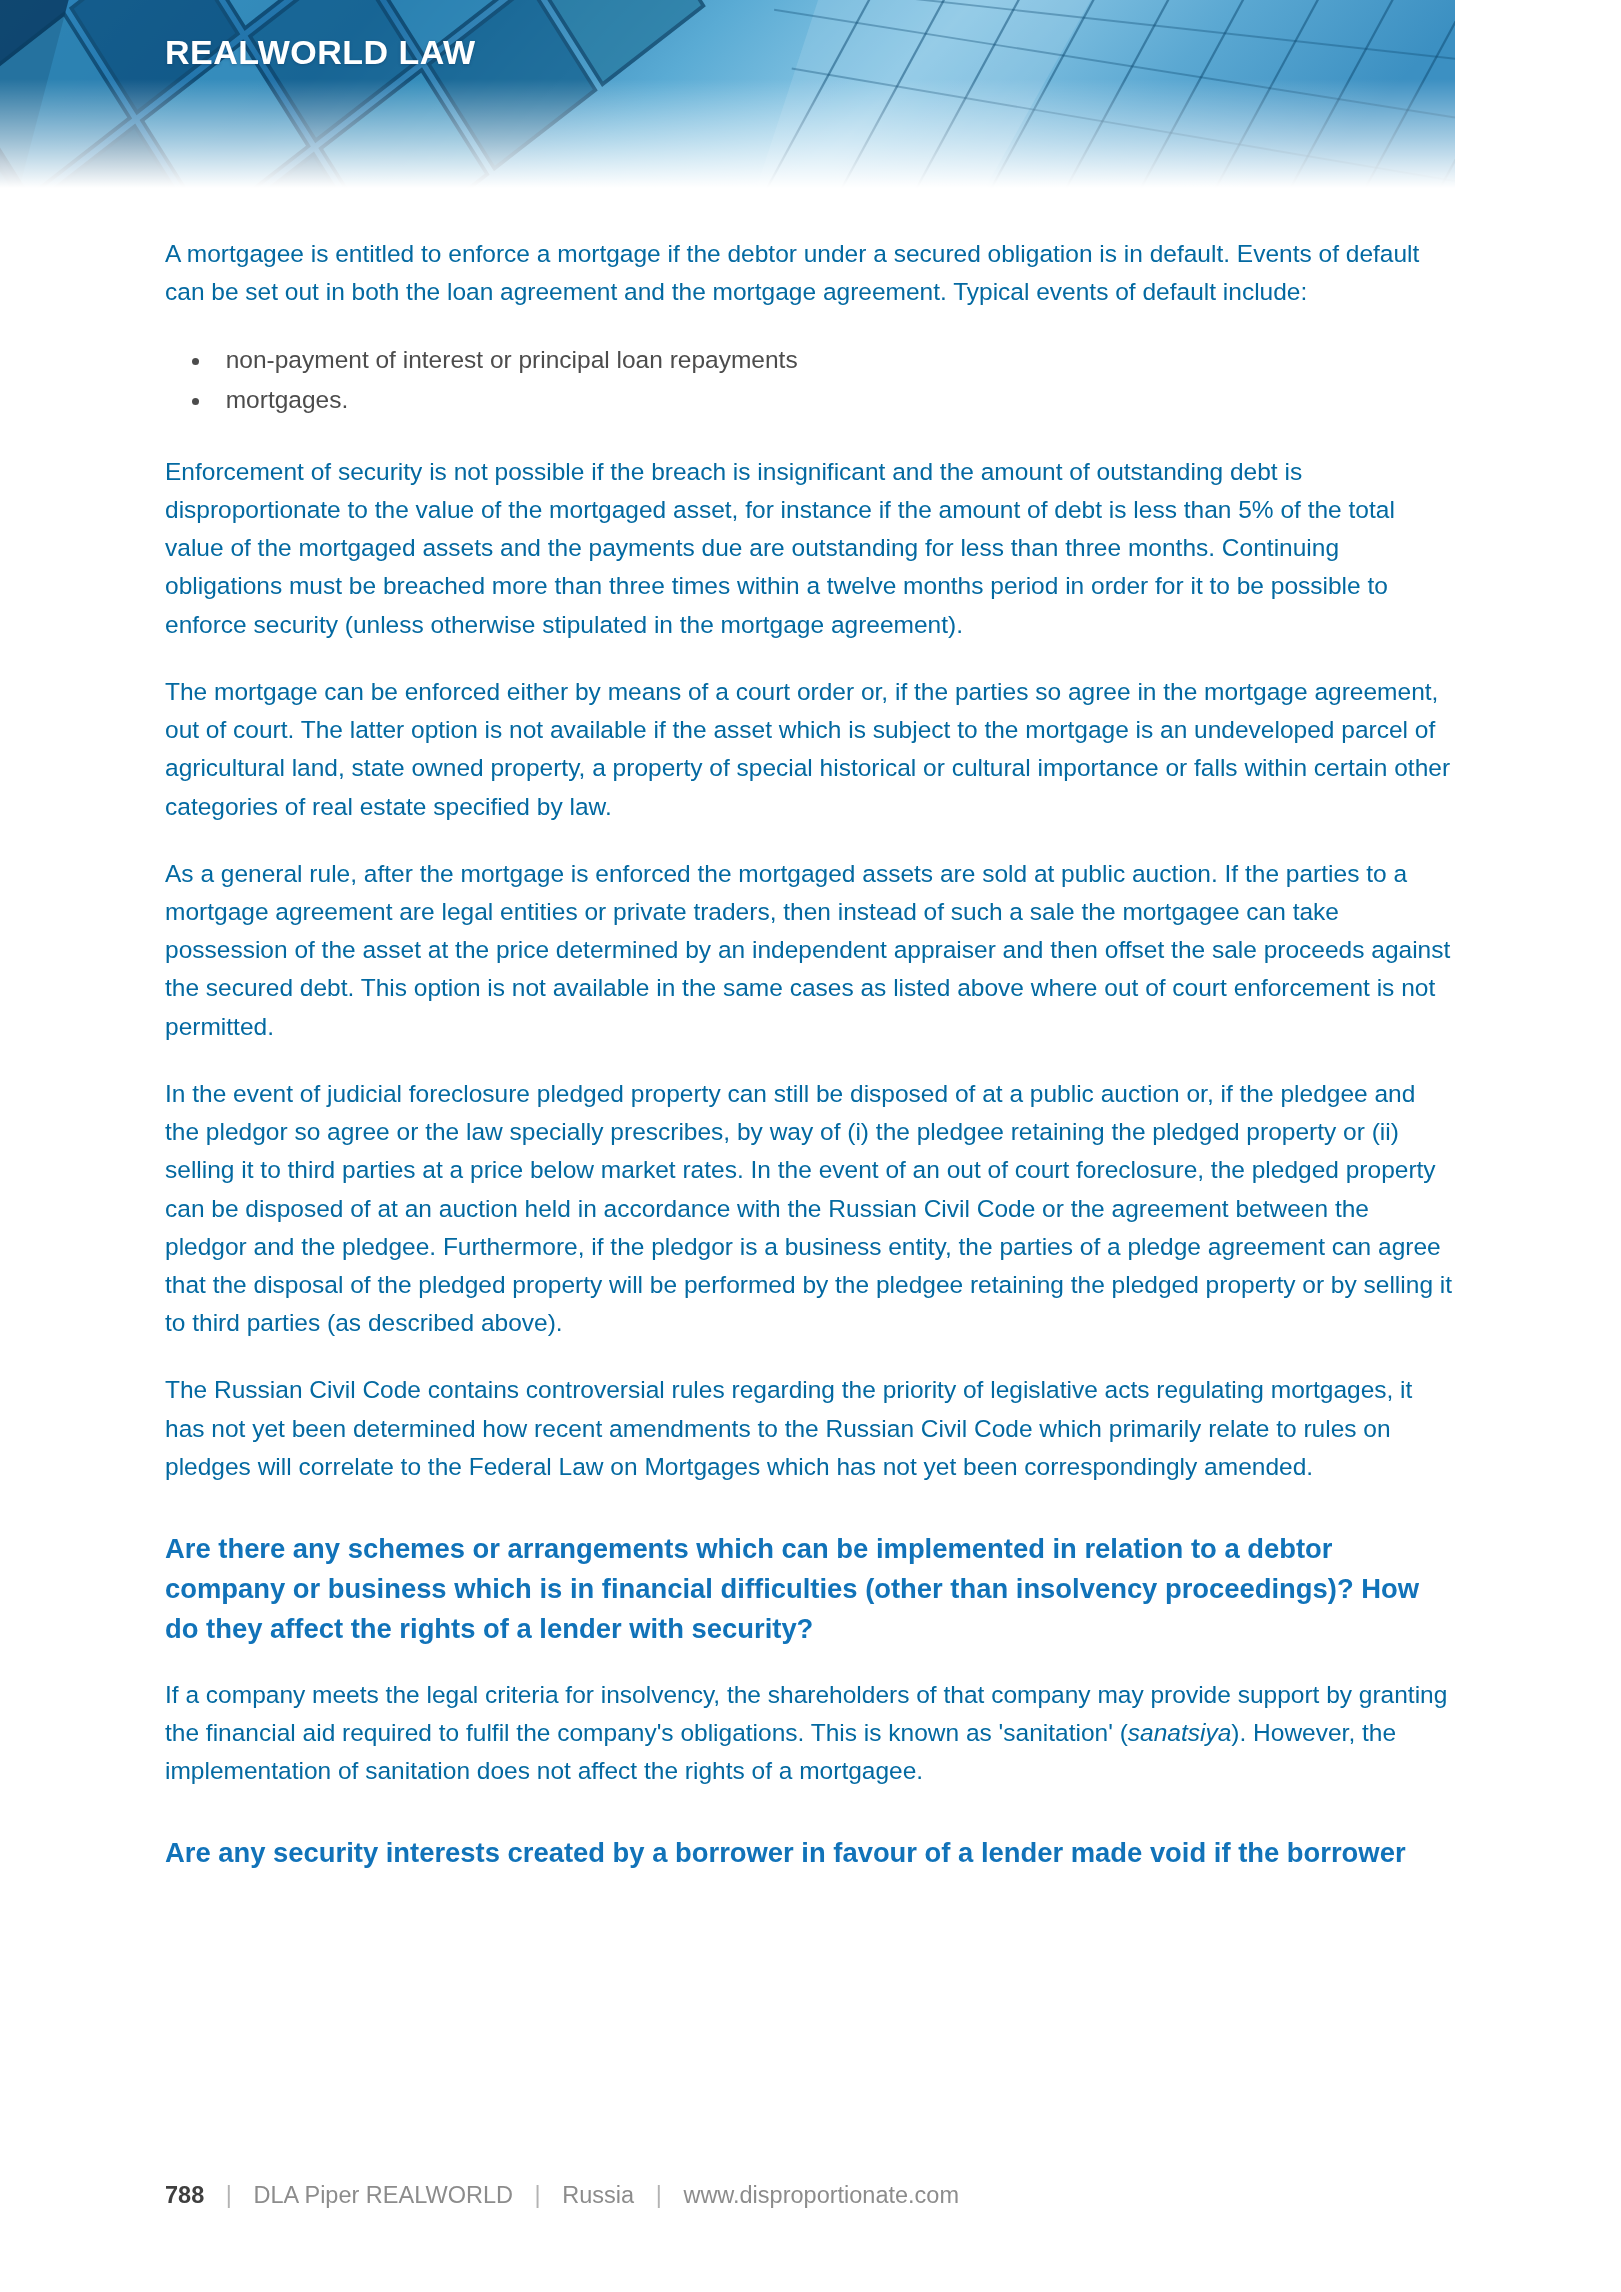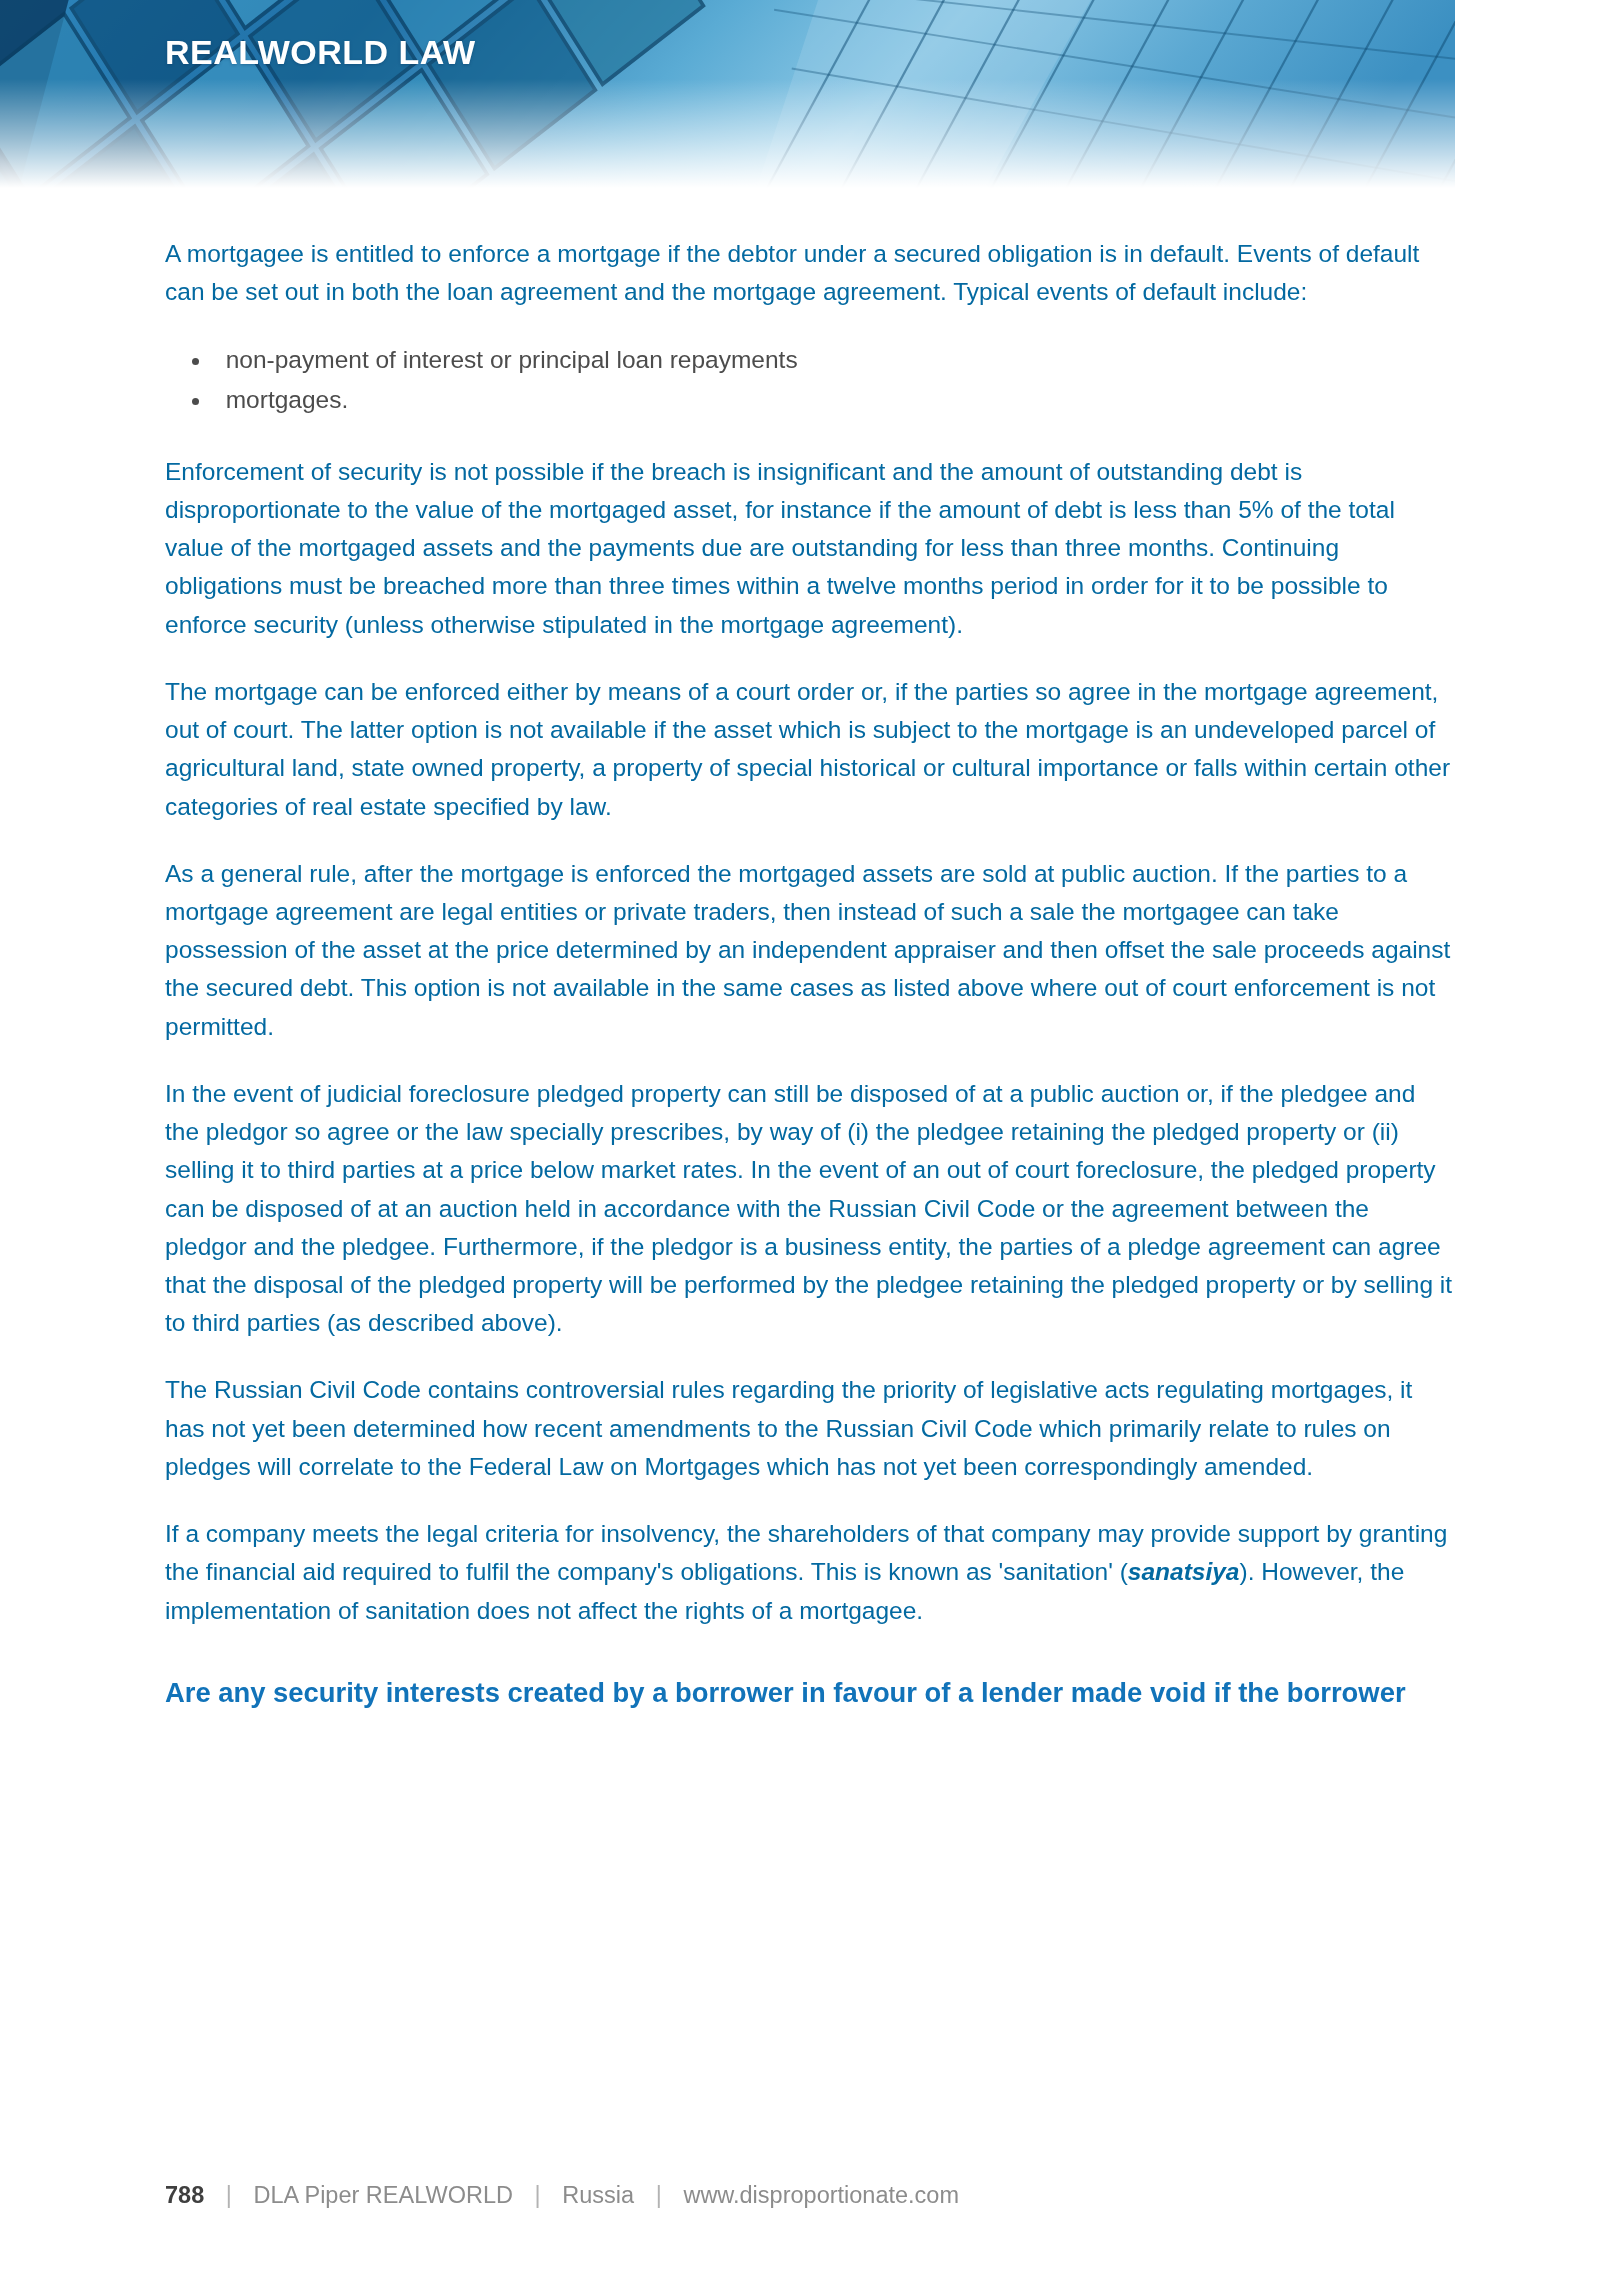--- a/index.html
+++ b/index.html
@@ -71,21 +71,20 @@
     font-size: 24.5px;
     line-height: 1.62;
     padding-left: 13.7px;
   }
   .content li::marker {
     color: #4c4c4c;
     font-size: 21.6px;
   }
   .content em {
     font-style: italic;
-    font-weight: bold;
   }
   .last-question {
     margin-bottom: 0;
   }
   
   .footer {
     position: absolute;
     left: 165px;
     right: 180px;
     bottom: 84px;
@@ -186,20 +185,21 @@
       <li>non-payment of interest or principal loan repayments</li>
       <li>mortgages.</li>
     </ul>
 
     <p>Enforcement of security is not possible if the breach is insignificant and the amount of outstanding debt is disproportionate to the value of the mortgaged asset, for instance if the amount of debt is less than 5% of the total value of the mortgaged assets and the payments due are outstanding for less than three months. Continuing obligations must be breached more than three times within a twelve months period in order for it to be possible to enforce security (unless otherwise stipulated in the mortgage agreement).</p>
     <p>The mortgage can be enforced either by means of a court order or, if the parties so agree in the mortgage agreement, out of court. The latter option is not available if the asset which is subject to the mortgage is an undeveloped parcel of agricultural land, state owned property, a property of special historical or cultural importance or falls within certain other categories of real estate specified by law.</p>
     <p>As a general rule, after the mortgage is enforced the mortgaged assets are sold at public auction. If the parties to a mortgage agreement are legal entities or private traders, then instead of such a sale the mortgagee can take possession of the asset at the price determined by an independent appraiser and then offset the sale proceeds against the secured debt. This option is not available in the same cases as listed above where out of court enforcement is not permitted.</p>
     <p>In the event of judicial foreclosure pledged property can still be disposed of at a public auction or, if the pledgee and the pledgor so agree or the law specially prescribes, by way of (i) the pledgee retaining the pledged property or (ii) selling it to third parties at a price below market rates. In the event of an out of court foreclosure, the pledged property can be disposed of at an auction held in accordance with the Russian Civil Code or the agreement between the pledgor and the pledgee. Furthermore, if the pledgor is a business entity, the parties of a pledge agreement can agree that the disposal of the pledged property will be performed by the pledgee retaining the pledged property or by selling it to third parties (as described above).</p>
     <p>The Russian Civil Code contains controversial rules regarding the priority of legislative acts regulating mortgages, it has not yet been determined how recent amendments to the Russian Civil Code which primarily relate to rules on pledges will correlate to the Federal Law on Mortgages which has not yet been correspondingly amended.</p>
 
+    <h2 class="question">Are there any schemes or arrangements which can be implemented in relation to a debtor company or business which is in financial difficulties (other than insolvency proceedings)? How do they affect the rights of a lender with security?</h2>
 
     <p><span>If a company meets the legal criteria for insolvency, the shareholders of that company may provide support by granting the financial aid required to fulfil the company's obligations. This is known as 'sanitation' (</span><em>sanatsiya</em><span>). However, the implementation of sanitation does not affect the rights of a mortgagee.</span></p>
 
     <h2 class="question last-question">Are any security interests created by a borrower in favour of a lender made void if the borrower</h2>
 
   </main>
 
   <footer class="footer">
     <span class="pagenum">788</span>
     <span class="sep">|</span>

